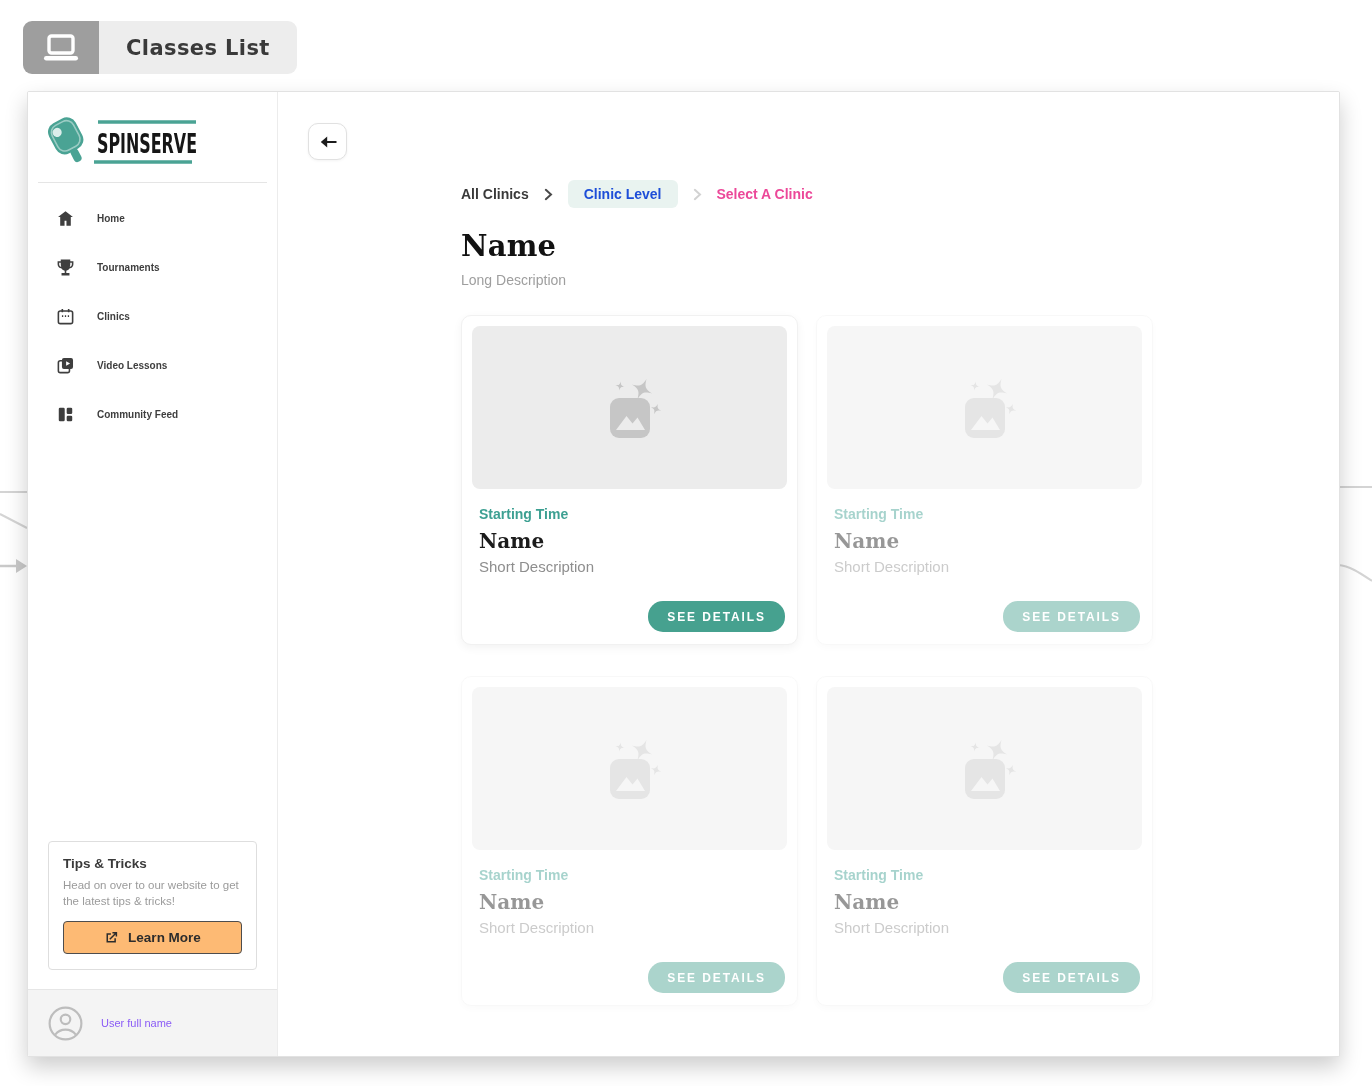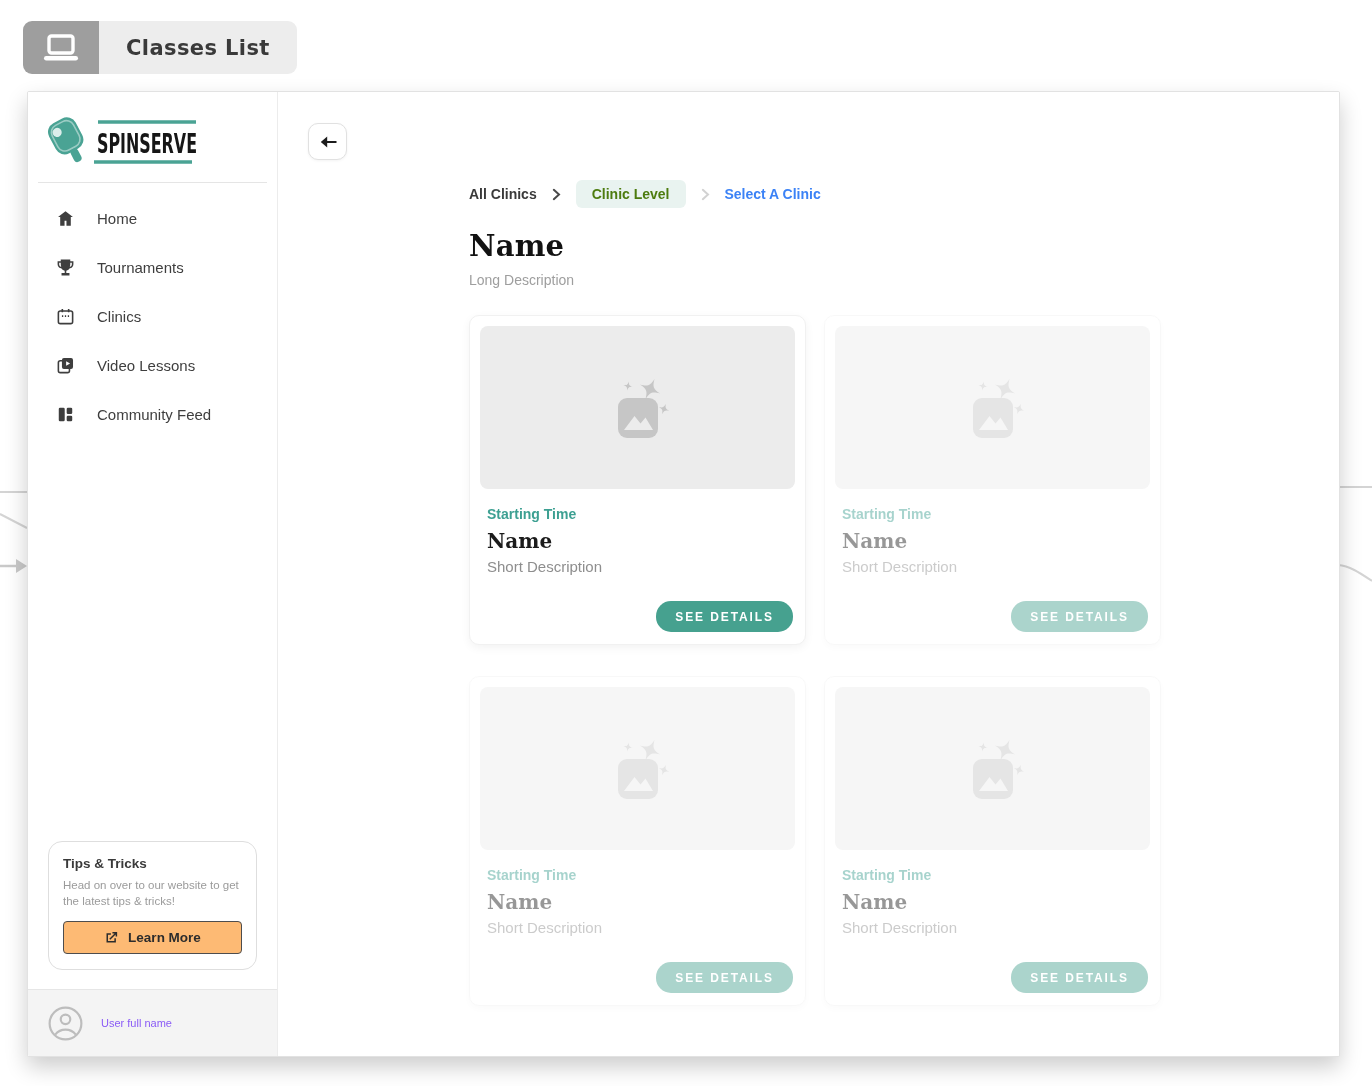--- a/index.html
+++ b/index.html
@@ -24,51 +24,51 @@
            background:#fff; border:1px solid #e2e2e2; border-radius:2px;
            box-shadow:0 10px 22px rgba(0,0,0,.20); display:flex; overflow:hidden; }
 
   
   .sidebar { width:250px; min-width:250px; border-right:1px solid #ececec;
              display:flex; flex-direction:column; background:#fff; }
   .logo { padding:24px 0 0 18px; height:76px; }
   .sidebar-divider { height:1px; background:#e5e5e5; margin:14px 10px 0 10px; }
   .nav { padding-top:11px; }
   .nav-item { display:flex; align-items:center; gap:22px; height:49px; padding:0 0 0 28px;
-              font-size:15px; font-weight:400; color:#3e3e3e; cursor:pointer; }
+              font-size:10px; font-weight:700; color:#3e3e3e; cursor:pointer; }
   .nav-item svg { flex:none; }
   .sidebar-spacer { flex:1; }
 
-  .tips-card { margin:0 20px 19px 20px; border:1px solid #dedede; border-radius:14px;
+  .tips-card { margin:0 20px 19px 20px; border:1px solid #dedede; border-radius:4px;
                padding:14px 14px 15px 14px; background:#fff; }
   .tips-title { font-size:13.5px; font-weight:bold; color:#3a3a3a; }
   .tips-body  { margin-top:6px; font-size:11.5px; line-height:1.4; color:#9b9b9b; }
   .learn-more { margin-top:12px; width:100%; height:33px; background:#fdba74;
                 border:1.5px solid #4d4d4d; border-radius:4px; display:flex; gap:9px;
                 align-items:center; justify-content:center; font-size:13.5px;
                 font-weight:600; color:#2c2c2c; cursor:pointer; }
 
   .user-footer { height:67px; background:#f4f4f4; border-top:1px solid #e6e6e6;
                  display:flex; align-items:center; gap:17px; padding:0 19px; cursor:pointer; }
   .user-name { font-size:11px; color:#8b5cf6; }
 
   
   .main { flex:1; position:relative; background:#fff; }
   .back-btn { position:absolute; left:30px; top:31px; width:39px; height:37px;
               background:#fff; border:1px solid #e1e1e1; border-radius:10px;
               display:flex; align-items:center; justify-content:center; cursor:pointer;
               box-shadow:0 1px 3px rgba(0,0,0,.05); }
 
-  .content { position:absolute; left:191px; top:88px; width:692px; }
+  .content { position:absolute; left:183px; top:88px; width:692px; }
 
   .breadcrumb { display:flex; align-items:center; gap:15px; font-size:14px; }
   .bc-visited { color:#3a3a3a; font-weight:bold; cursor:pointer; }
-  .bc-pill { background:#e9f3f0; color:#4d7c0f; font-weight:bold; padding:6px 16px;
+  .bc-pill { background:#e9f3f0; color:#1d4ed8; font-weight:bold; padding:6px 16px;
              border-radius:6px; cursor:pointer; }
-  .bc-upcoming { color:#3b82f6; font-weight:600; }
+  .bc-upcoming { color:#ec4899; font-weight:600; }
 
   .page-title { margin-top:21px; font-family:"DejaVu Serif", serif; font-weight:bold;
                 font-size:29px; color:#121212; letter-spacing:.2px; }
   .page-subtitle { margin-top:9px; font-size:14px; color:#9e9e9e; }
 
   .grid { margin-top:27px; display:grid; grid-template-columns:337px 337px;
           column-gap:18px; row-gap:31px; }
   .card { width:337px; height:330px; background:#fff; border:1px solid #f1f1f1;
           border-radius:10px; box-shadow:0 3px 10px rgba(0,0,0,.05);
           padding:10px; position:relative; }

